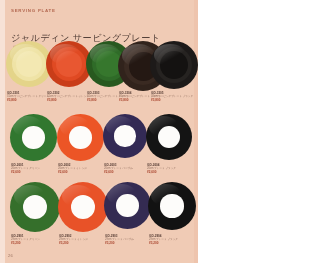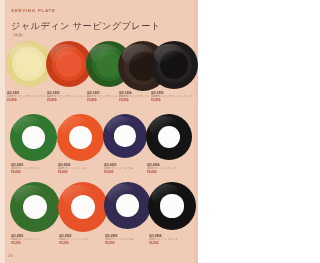--- a/index.html
+++ b/index.html
@@ -48,21 +48,21 @@
     line-height: 6px;
     white-space: nowrap;
   }
   .title-jp {
     font-size: 9.2px;
     font-weight: normal;
     color: #4d3a33;
     line-height: 12px;
     letter-spacing: 0.4px;
     white-space: nowrap;
-    margin-top: 6px;
+    margin-top: 18px;
   }
   .subtitle-jp {
     font-size: 3.4px;
     color: #8a6655;
     line-height: 5px;
     letter-spacing: 0.2px;
     margin-top: 1px;
     white-space: nowrap;
   }
 

